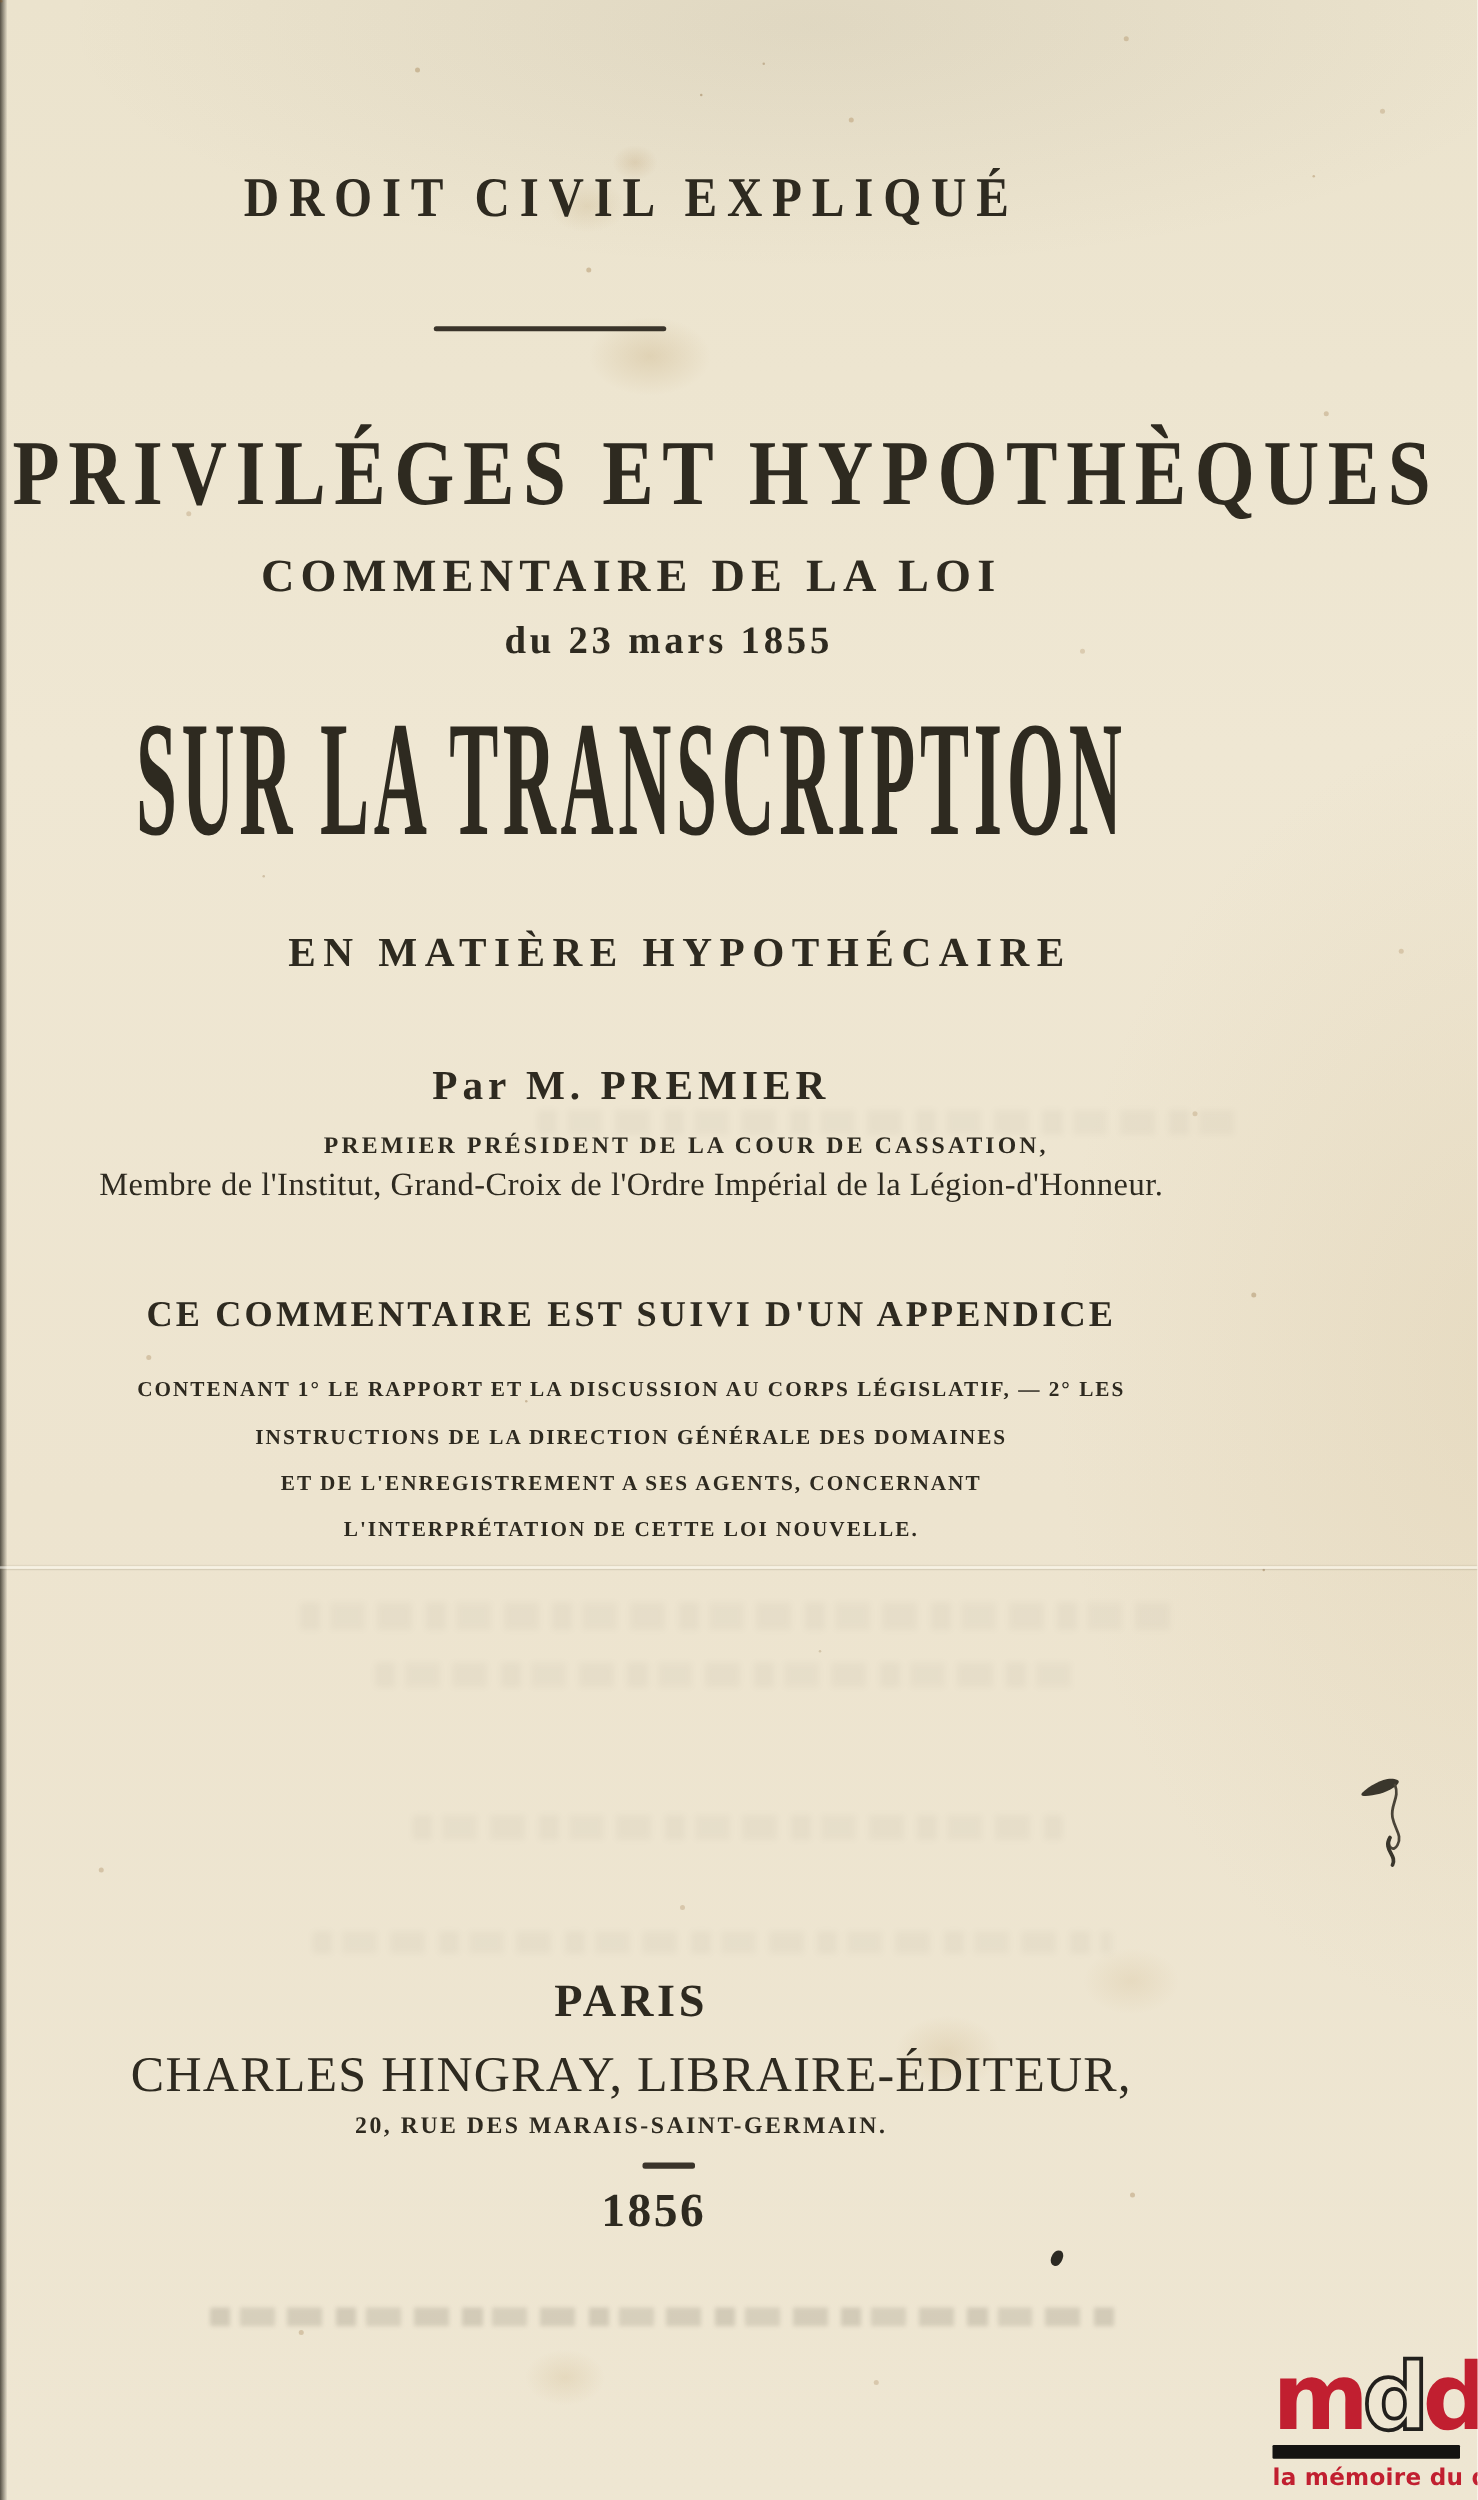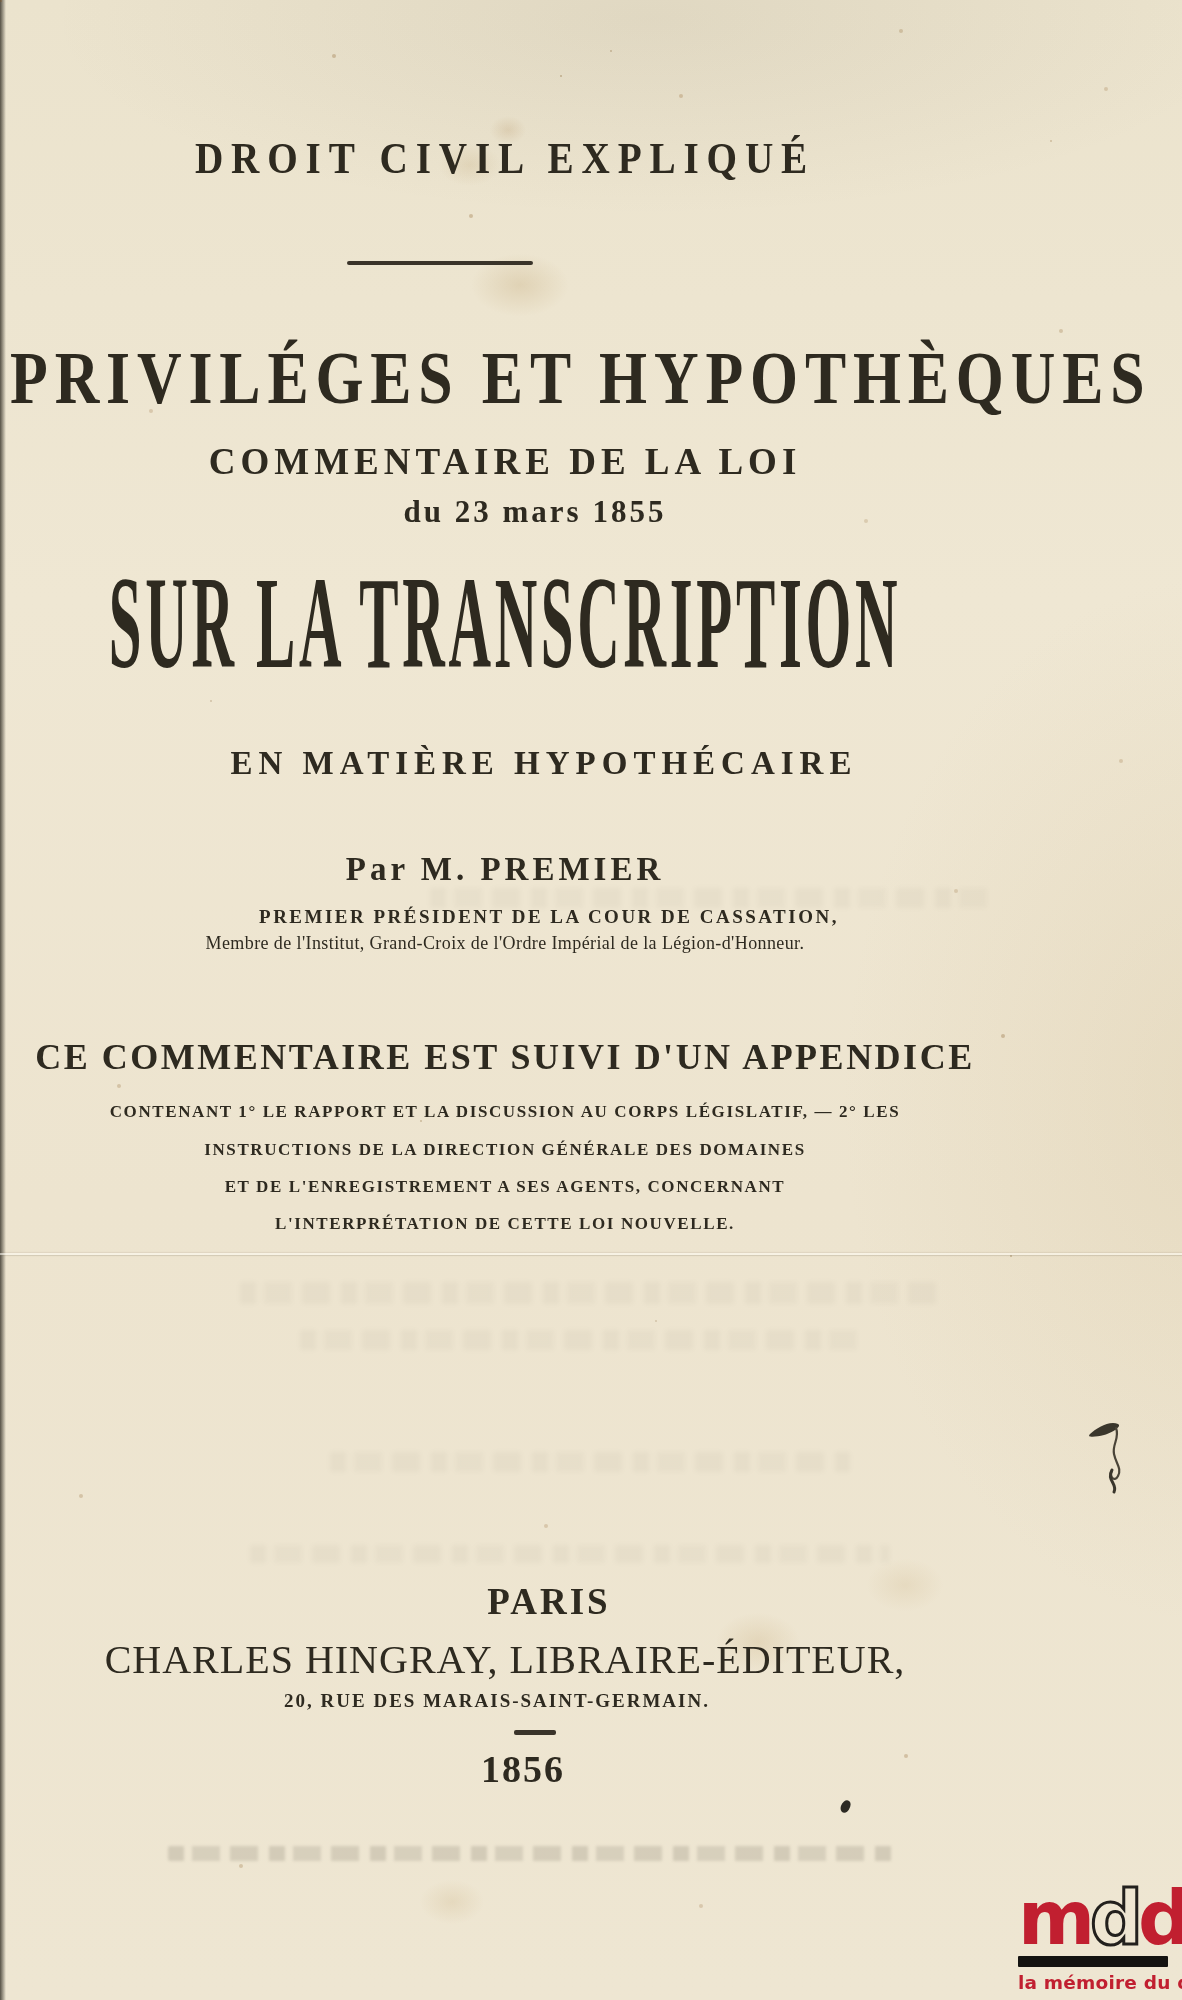--- a/index.html
+++ b/index.html
@@ -45,24 +45,24 @@
     box-shadow:0 1px 1px rgba(120,110,88,.22), 0 -1px 1px rgba(120,110,88,.12);}
   
   .t-series{top:134px;font-size:40px;font-weight:bold;letter-spacing:8px;transform:scale(.98,1.12);}
   .t-main{top:336px;font-size:63px;font-weight:bold;letter-spacing:7px;transform:scale(.98,1.18);transform-origin:center top;}
   .t-sub1{top:440px;font-size:37px;font-weight:bold;letter-spacing:5px;}
   .t-sub2{top:494px;font-size:31px;font-weight:bold;letter-spacing:3px;transform:translateX(30px);}
   .t-grand{top:548px;font-size:64px;font-weight:bold;letter-spacing:4px;transform:scale(.92,2.05);transform-origin:center top;}
   .t-sub3{top:745px;font-size:33px;font-weight:bold;letter-spacing:6px;margin-left:39px;}
   .t-author{top:851px;font-size:33px;font-weight:bold;letter-spacing:4px;}
   .t-atitle1{top:906px;font-size:19px;font-weight:bold;letter-spacing:2.5px;margin-left:44px;}
-  .t-atitle2{top:933px;font-size:18px;letter-spacing:.4px;}
-  .t-apphead{top:1036px;font-size:36px;font-weight:bold;letter-spacing:2.5px;}
+  .t-atitle2{top:933px;font-size:26px;letter-spacing:.4px;}
+  .t-apphead{top:1036px;font-size:29px;font-weight:bold;letter-spacing:2.5px;}
   .t-app{font-size:17px;font-weight:bold;letter-spacing:1.6px;}
-  .t-city{top:1580px;font-size:37px;font-weight:bold;letter-spacing:3px;padding-left:44px;}
+  .t-city{top:1580px;font-size:37px;font-weight:bold;letter-spacing:3px;}
   .t-pub{top:1636px;font-size:40px;font-weight:normal;letter-spacing:1px;}
   .t-addr{top:1690px;font-size:19px;font-weight:bold;letter-spacing:2px;transform:translateX(-8px);}
   .t-year{top:1747px;font-size:38px;font-weight:bold;letter-spacing:2px;transform:translateX(18px);}
   
   .mdd{position:absolute;left:1018px;top:1888px;width:164px;font-family:"DejaVu Sans","Liberation Sans",sans-serif;}
   .mdd-letters{display:flex;align-items:flex-end;font-size:74px;font-weight:bold;line-height:.82;letter-spacing:-5px;}
   .mdd-letters .red{color:#c11f30;}
   .mdd-letters .outline{color:transparent;-webkit-text-stroke:3px #22201d;text-stroke:3px #22201d;}
   .mdd-bar{width:150px;height:11px;background:#141311;margin-top:7px;border-radius:1px;}
   .mdd-tag{margin-top:5px;color:#c11f30;font-size:18.5px;font-weight:600;letter-spacing:.2px;white-space:nowrap;}

